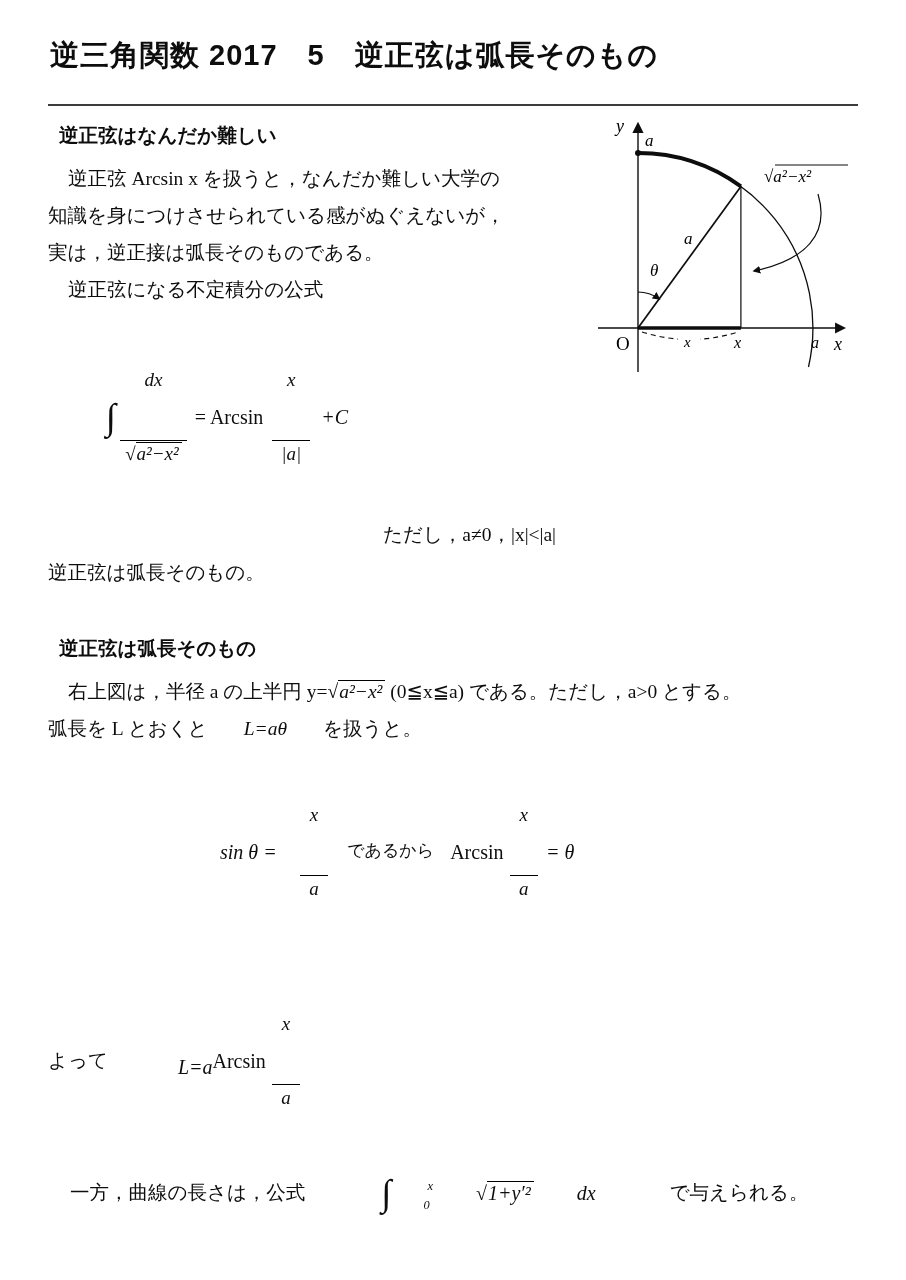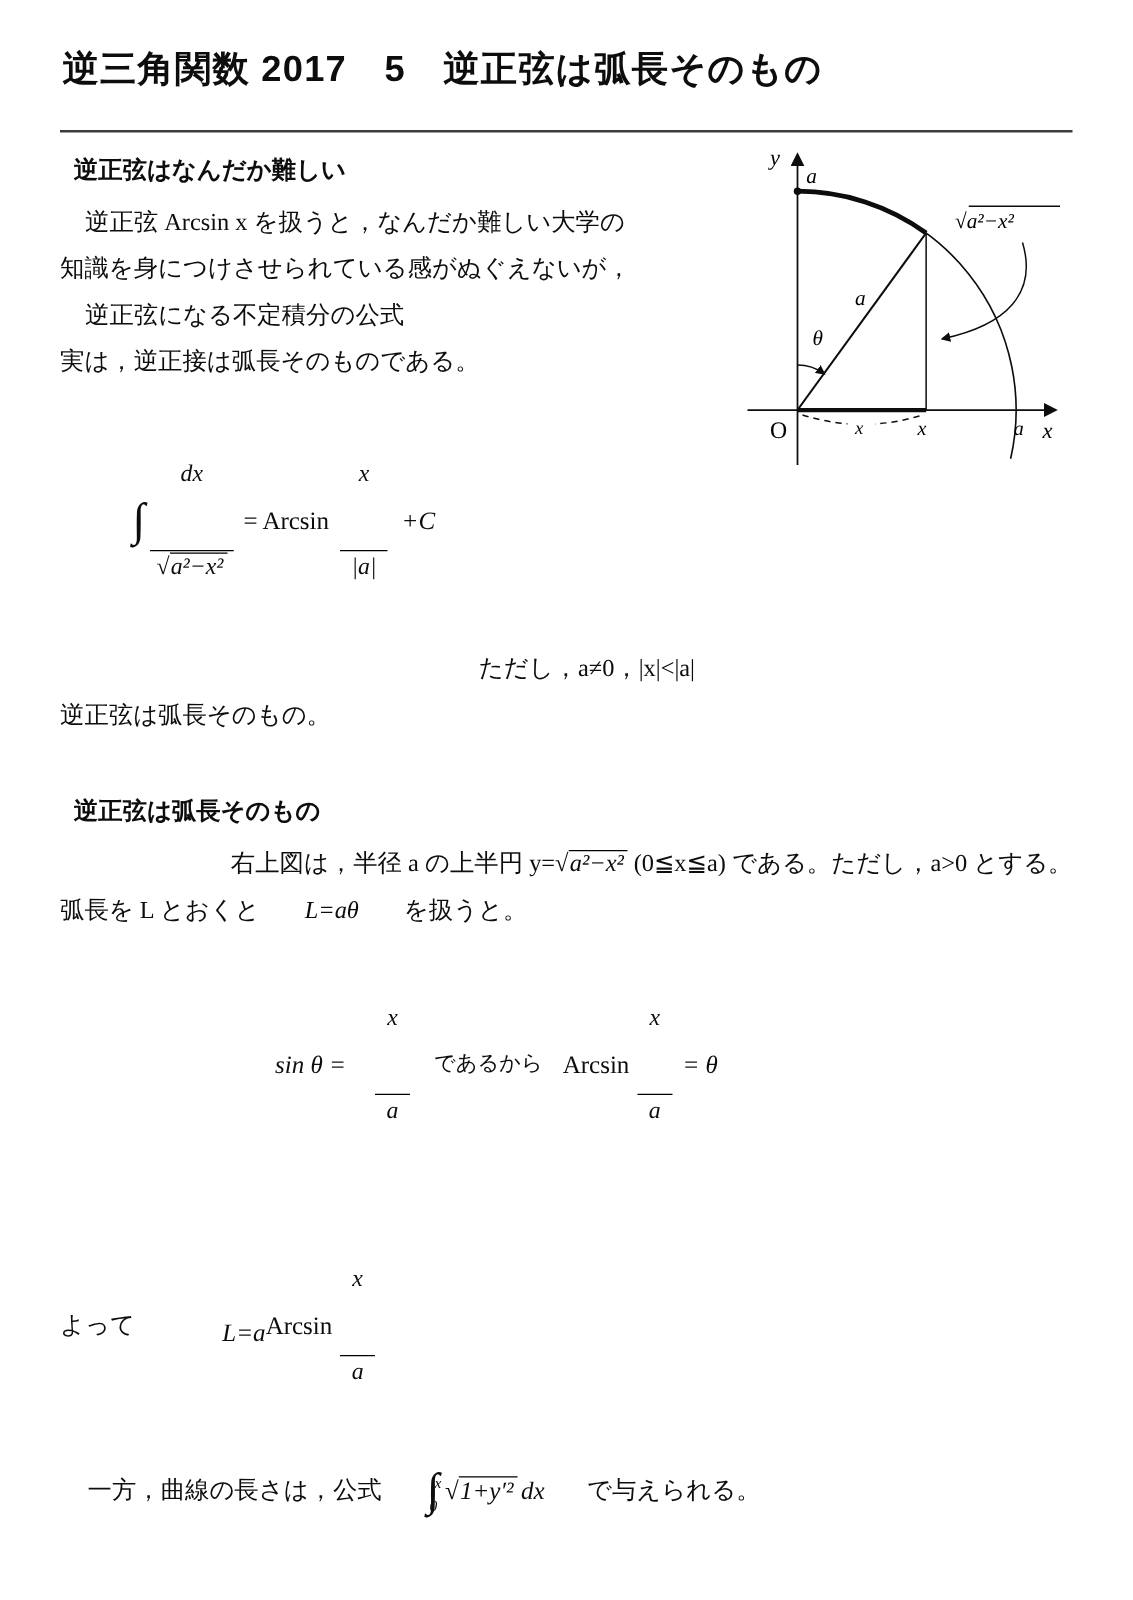--- a/index.html
+++ b/index.html
@@ -54,43 +54,43 @@
 
 <div class="page">
 
   <div class="title">逆三角関数 2017　5　逆正弦は弧長そのもの</div>
   <hr class="rule">
 
   <div class="sec-h h1x">逆正弦はなんだか難しい</div>
   <div class="leftcol">
     <div class="bodyline ind">逆正弦 Arcsin x を扱うと，なんだか難しい大学の</div>
     <div class="bodyline">知識を身につけさせられている感がぬぐえないが，</div>
+    <div class="bodyline">実は，逆正接は弧長そのものである。</div>
     <div class="bodyline ind">逆正弦になる不定積分の公式</div>
-    <div class="bodyline">実は，逆正接は弧長そのものである。</div>
 
     <div class="mrow" style="margin:12px 0 0 58px;">
       <span class="bigint">∫</span>
       <span class="fr">
         <span class="n it">dx</span>
         <span class="d"><span class="sq"><span class="rs">√</span><span class="rc it">a²−x²</span></span></span>
       </span>
       <span class="up" style="margin:0 6px 0 5px;">= Arcsin</span>
       <span class="fr">
         <span class="n it">x</span>
         <span class="d it">|a|</span>
       </span>
       <span class="it" style="margin-left:8px;">+C</span>
     </div>
 
     <div class="cond">ただし，a≠0，|x|&lt;|a|</div>
     <div class="bodyline" style="margin-top:6px;">逆正弦は弧長そのもの。</div>
   </div>
 
   <div class="sec-h h2x">逆正弦は弧長そのもの</div>
-  <div class="bodyline ind" style="margin-top:10px;text-align:right;">
+  <div class="bodyline ind" style="margin-top:10px;">
     <span class="jp">右上図は，半径 a の上半円 y=</span><span class="sq it"><span class="rs">√</span><span class="rc">a²−x²</span></span><span class="jp"> (0≦x≦a) である。ただし，a&gt;0 とする。</span>
   </div>
   <div class="bodyline">
     <span class="jp">弧長を L とおくと</span><span class="gap36"></span><span class="it">L=aθ</span><span class="gap36"></span><span class="jp">を扱うと。</span>
   </div>
 
   <div class="mrow" style="margin:8px 0 0 172px;">
     <span class="up" style="margin-right:20px;font-style:italic;">sin θ =</span>
     <span class="fr">
       <span class="n it">x</span>
@@ -109,21 +109,21 @@
     <span class="jp" style="font-size:19.5px;">よって</span>
     <span class="it" style="margin-left:70px;margin-top:12px;">L=a</span>
     <span class="up" style="margin-right:3px;">Arcsin</span>
     <span class="fr">
       <span class="n it">x</span>
       <span class="d it">a</span>
     </span>
   </div>
 
 
-  <div class="mrow" style="margin-top:16px;padding-left:22px;">
+  <div class="mrow" style="margin-top:16px;padding-left:22px;gap:40px;">
     <span class="jp" style="font-size:19.5px;">一方，曲線の長さは，公式</span>
     <span class="bigint" style="margin-left:36px;">∫</span>
     <span class="ilim"><span class="u">x</span><span class="lo">0</span></span>
     <span class="sq it"><span class="rs">√</span><span class="rc">1+y′²</span></span>
     <span class="it" style="margin-left:3px;">dx</span>
     <span class="jp" style="margin-left:34px;font-size:19.5px;">で与えられる。</span>
   </div>
 
   <div class="mrow" style="margin:10px 0 0 125px;">
     

